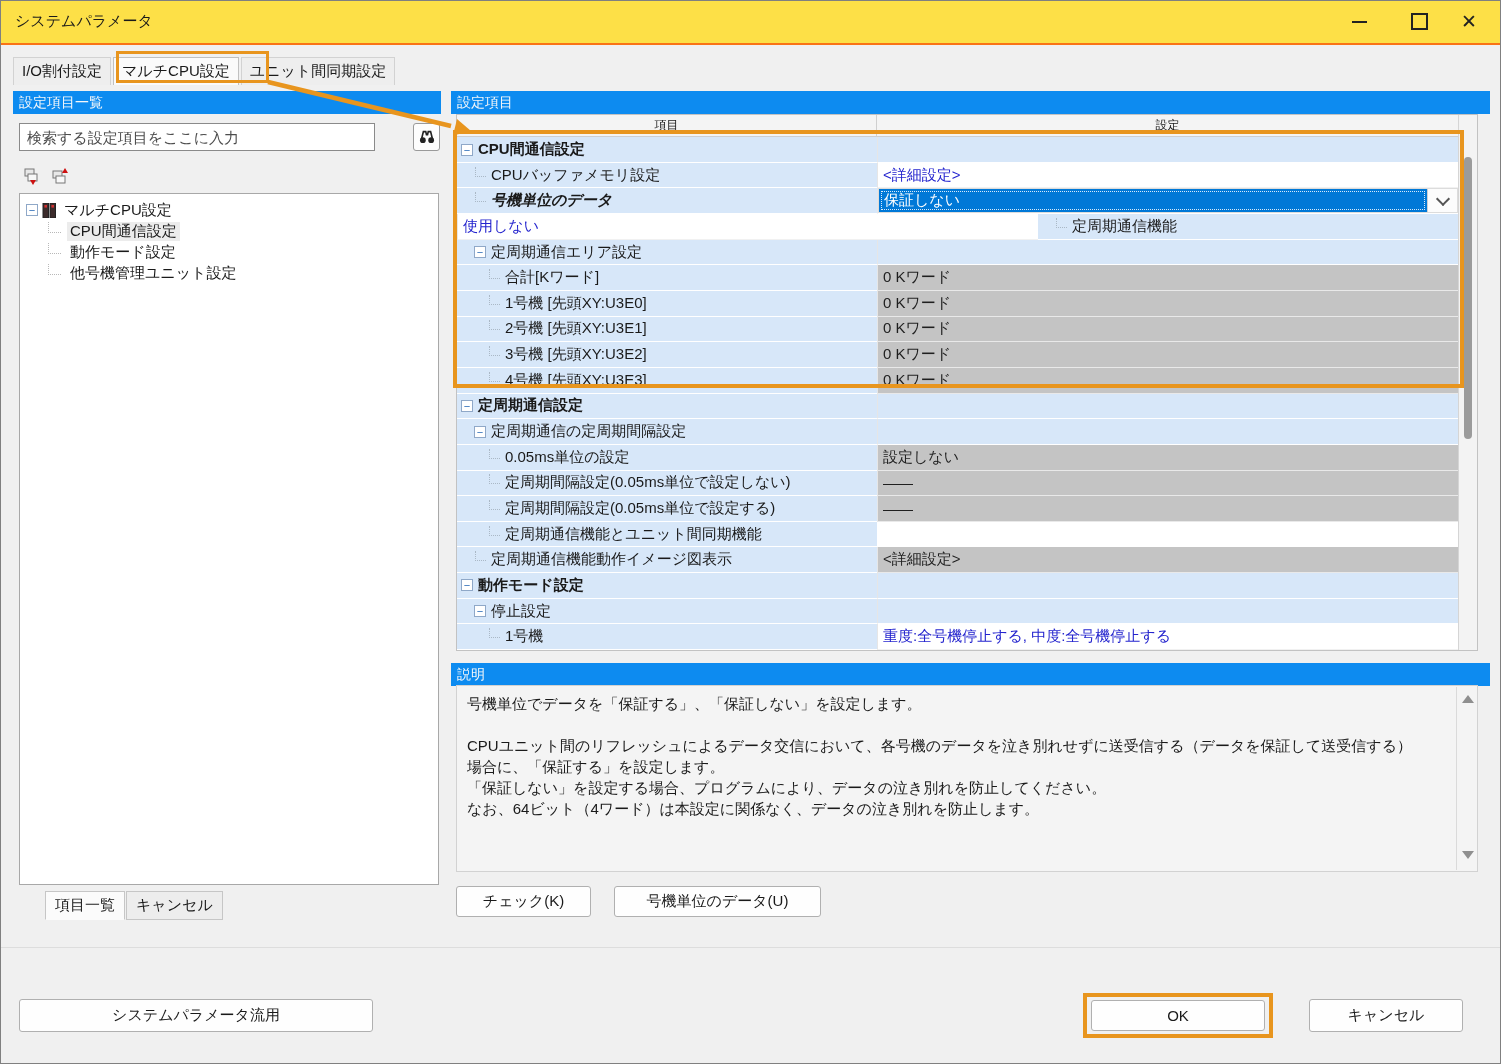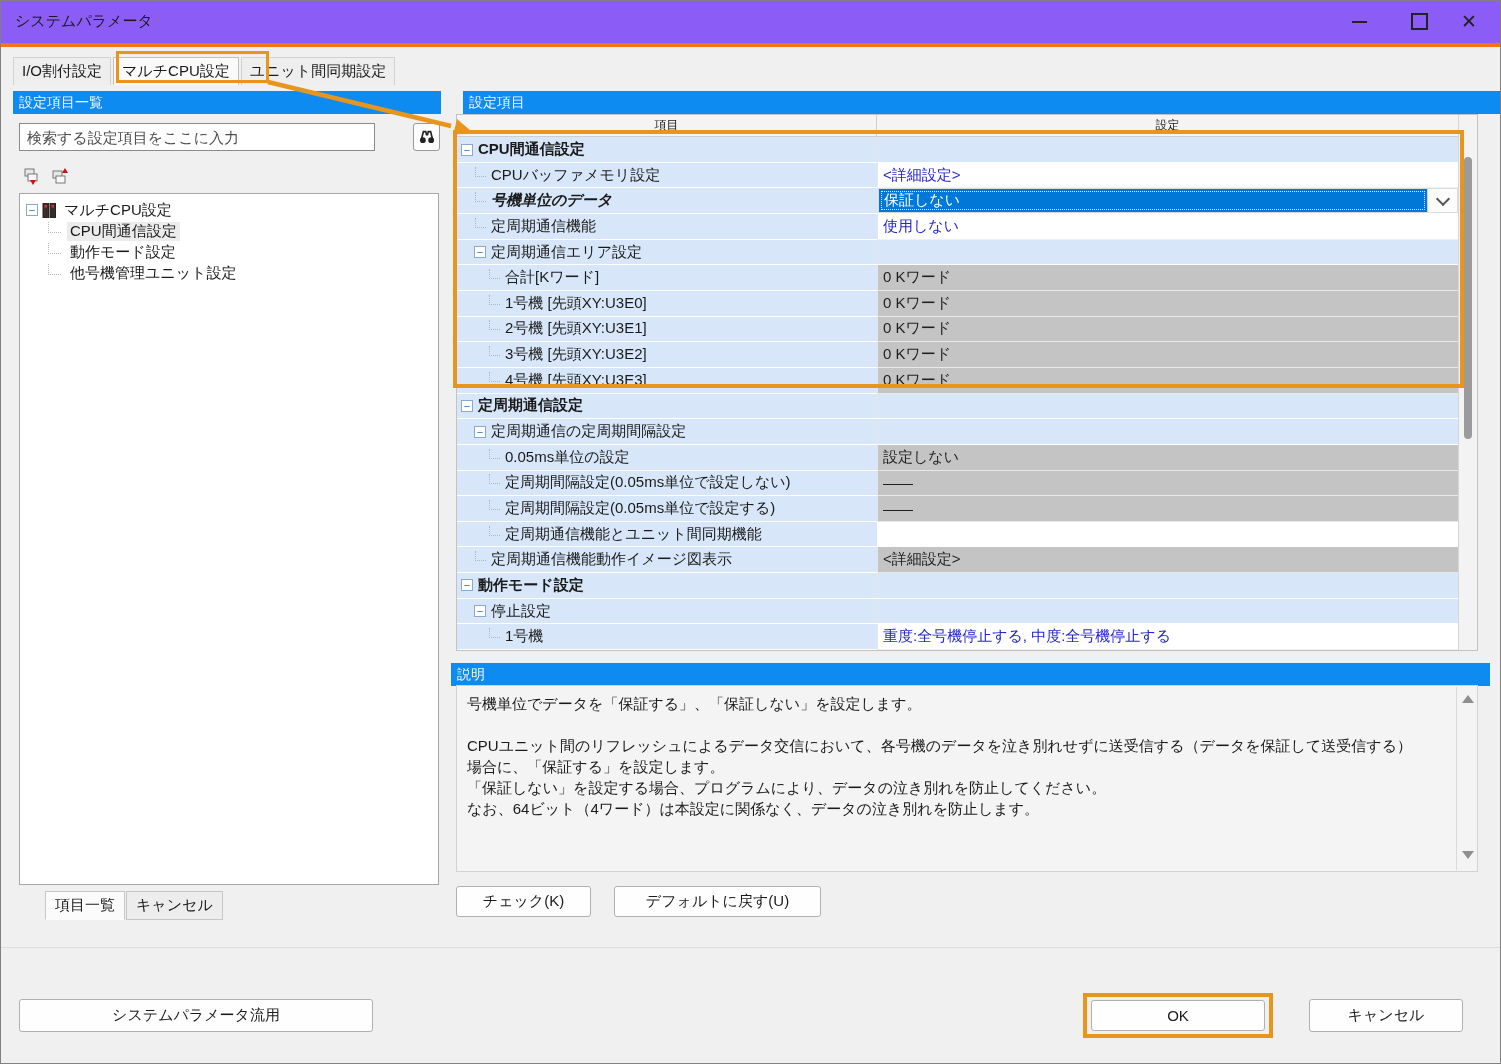--- a/index.html
+++ b/index.html
@@ -1,20 +1,20 @@
 <!DOCTYPE html>
 <html style="--accent-blue: #0D8BF0; --select-blue: #0078D7; --value-blue: #2424CE; --row-blue: #D7E7F9; --disabled-gray: #C4C4C4; --annotation-orange: #E8951E;"><head>
 <meta charset="utf-8">
 <style>
   html,body{margin:0;padding:0;background:#9a9a9a;}
   #window{position:relative;width:1501px;height:1064px;background:#f0f0f0;
     font-family:"Liberation Sans","DejaVu Sans",sans-serif;color:#1a1a1a;
     border:1px solid #808080;box-sizing:border-box;overflow:hidden;}
   
-  .titlebar{position:absolute;left:0;top:0;right:0;height:42px;background:#8b5cf6;border-bottom:4px solid #f97316;}
+  .titlebar{position:absolute;left:0;top:0;right:0;height:42px;background:#fde047;border-bottom:2px solid #f97316;}
   .title{position:absolute;left:14px;top:11px;font-size:15px;}
   .winbtn{position:absolute;top:0;width:46px;height:41px;display:flex;align-items:center;justify-content:center;cursor:pointer;}
   .wb-min{right:118px}.wb-max{right:58px}.wb-close{right:8px}
   .glyph-min{width:15px;border-top:2px solid #222;}
   .glyph-max{width:13px;height:13px;border:2px solid #222;}
   .glyph-close{font-size:19px;color:#222;line-height:1;}
   
   #tabbar{position:absolute;left:12px;top:56px;display:flex;}
   .tab{height:27px;padding:0 8px;font-size:15px;display:flex;align-items:center;
     border:1px solid #d2d2d2;border-bottom:none;margin-right:2px;background:#eeeeee;cursor:pointer;white-space:nowrap;}
@@ -170,21 +170,21 @@
           <div class="tree-tick"></div>
           <div class="tlabel">他号機管理ユニット設定</div>
         </div>
       </div>
   </div>
   <div id="btabs">
       <div class="btab active">項目一覧</div>
       <div class="btab">キャンセル</div>
     </div>
 
-  <div class="bluehdr" style="left:450px;top:90px;width:1039px;margin-left:12px;">設定項目</div>
+  <div class="bluehdr" style="left:450px;top:90px;width:1039px;">設定項目</div>
 
   <div id="table">
     <div id="tmain">
       <div id="thead">
         <div class="hcell c1">項目</div>
         <div class="hcell c2">設定</div>
       </div>
       <div id="rows">
           <div class="trow">
             <div class="tcell titem2 lvl0 bold">
@@ -212,26 +212,26 @@
             <div class="tcell tval combobox">
               <div class="combo">
                 <div class="combo-sel">保証しない</div>
                 <div class="combo-btn">
                   <div class="chev"></div>
                 </div>
               </div>
             </div>
           </div>
           <div class="trow">
-            <div class="tcell titem2 lvl1">
-              <div class="tick"></div>
-              <div class="ilabel">定周期通信機能</div>
-            </div>
             <div class="tcell tval blue">
               <div class="vlabel">使用しない</div>
+            </div>
+            <div class="tcell titem2 lvl1">
+              <div class="tick"></div>
+              <div class="ilabel">定周期通信機能</div>
             </div>
           </div>
           <div class="trow">
             <div class="tcell titem2 lvl1">
               <div class="expander">−</div>
               <div class="ilabel">定周期通信エリア設定</div>
             </div>
             <div class="tcell tval group">
               <div class="vlabel"></div>
             </div>
@@ -384,21 +384,21 @@
         <div class="dline">場合に、「保証する」を設定します。</div>
         <div class="dline">「保証しない」を設定する場合、プログラムにより、データの泣き別れを防止してください。</div>
         <div class="dline">なお、64ビット（4ワード）は本設定に関係なく、データの泣き別れを防止します。</div>
       </div>
   </div>
   <div class="dtrack"></div>
   <div class="arrow-up"></div>
   <div class="arrow-down"></div>
 
   <div class="btn" id="btn-check">チェック(K)</div>
-  <div class="btn" id="btn-default">デフォルトに戻す(U)</div>
+  <div class="btn" id="btn-default">号機単位のデータ(U)</div>
 
   <div id="footer-sep"></div>
   <div class="btn" id="btn-reuse">システムパラメータ流用</div>
   <div class="btn" id="btn-ok">OK</div>
   <div class="btn" id="btn-cancel">キャンセル</div>
 
   <div class="annot" id="annot-tab"></div>
   <div class="annot" id="annot-table"></div>
   <div class="annot" id="annot-ok"></div>
   <svg id="annot-arrow" width="1501" height="1064" viewBox="0 0 1501 1064">

